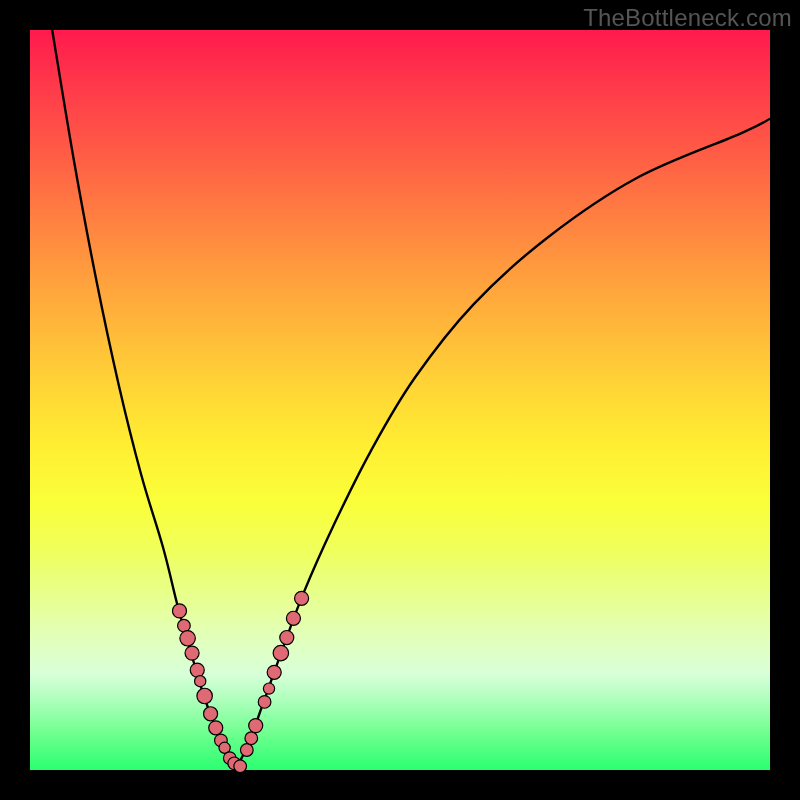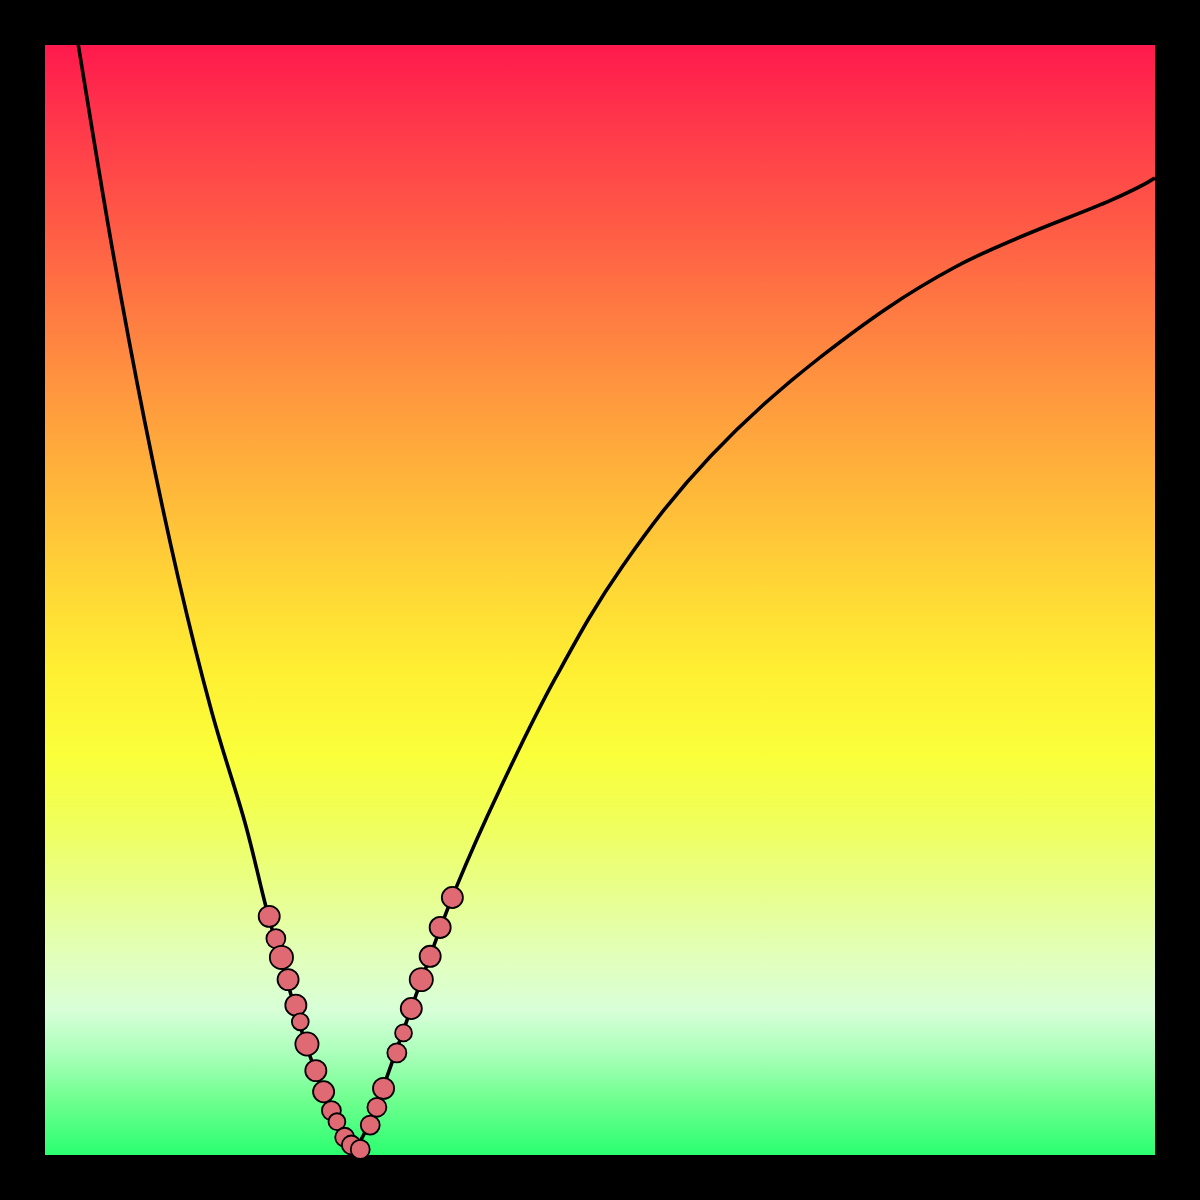--- a/index.html
+++ b/index.html
@@ -59,20 +59,21 @@
     top: 0;
     width: 740px;
     height: 740px;
     overflow: visible;
   }
 </style>
 </head>
 <body>
 
 <div class="frame">
+  <div class="attribution">TheBottleneck.com</div>
 
   <div class="plot-area">
     <svg class="curve-layer" viewBox="0 0 740 740" preserveAspectRatio="none">
       <path id="left-branch-path" fill="none" stroke="#000" stroke-width="2.4" d="M 22.20 0.00 C 26.20 23.98, 36.41 87.91, 44.40 133.20 C 52.39 178.49, 58.61 211.64, 66.60 251.60 C 74.59 291.56, 80.81 320.57, 88.80 355.20 C 96.79 389.83, 103.01 414.70, 111.00 444.00 C 118.99 473.30, 126.54 494.02, 133.20 518.00 C 139.86 541.98, 142.67 557.22, 148.00 577.20 C 153.33 597.18, 158.14 613.02, 162.80 629.00 C 167.46 644.98, 169.90 654.01, 173.90 666.00 C 177.90 677.99, 181.00 686.28, 185.00 695.60 C 189.00 704.92, 192.10 710.47, 196.10 717.80 C 200.10 725.13, 205.20 732.97, 207.20 736.30"></path>
       <path id="right-branch-path" fill="none" stroke="#000" stroke-width="2.4" d="M 207.20 736.30 C 209.20 732.30, 213.64 725.42, 218.30 714.10 C 222.96 702.78, 227.11 690.05, 233.10 673.40 C 239.09 656.75, 244.27 641.58, 251.60 621.60 C 258.93 601.62, 264.48 585.04, 273.80 562.40 C 283.12 539.76, 291.41 521.11, 303.40 495.80 C 315.39 470.49, 325.75 448.44, 340.40 421.80 C 355.05 395.16, 366.15 374.44, 384.80 347.80 C 403.45 321.16, 420.02 299.11, 444.00 273.80 C 467.98 248.49, 488.70 229.84, 518.00 207.20 C 547.30 184.56, 572.17 166.65, 606.80 148.00 C 641.43 129.35, 686.42 114.26, 710.40 103.60 C 734.38 92.94, 734.67 91.46, 740.00 88.80"></path>
       <g id="markers-group">
           <circle cx="149.48" cy="580.90" r="7.03" fill="#e06a74" stroke="#000000" stroke-width="1.2"></circle>
           <circle cx="153.92" cy="595.70" r="6.33" fill="#e06a74" stroke="#000000" stroke-width="1.2"></circle>
           <circle cx="157.62" cy="608.28" r="7.73" fill="#e06a74" stroke="#000000" stroke-width="1.2"></circle>
           <circle cx="162.06" cy="623.08" r="7.03" fill="#e06a74" stroke="#000000" stroke-width="1.2"></circle>

